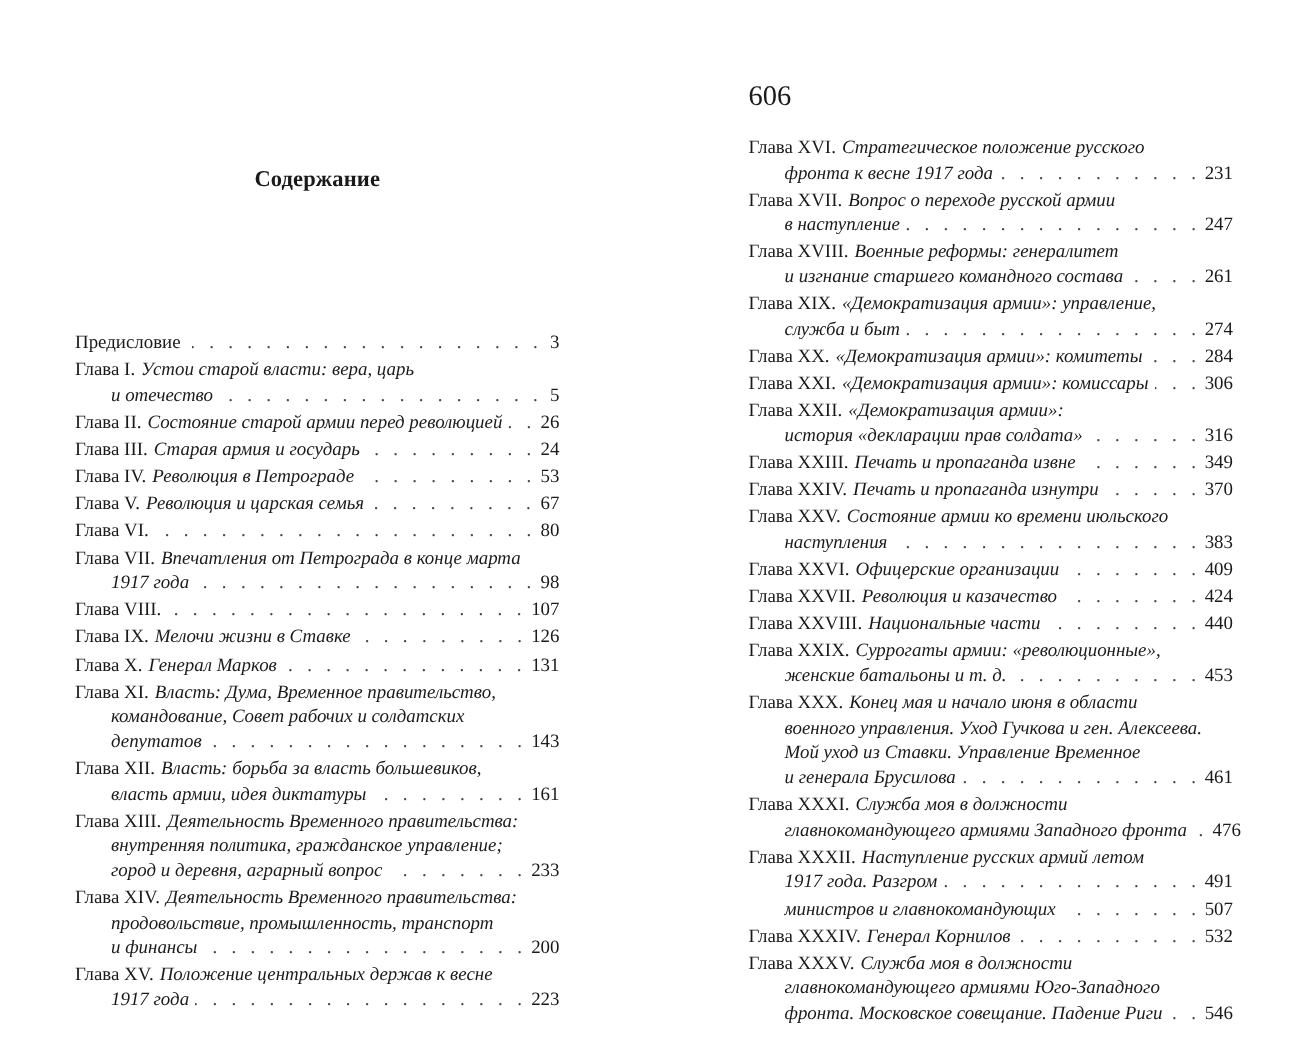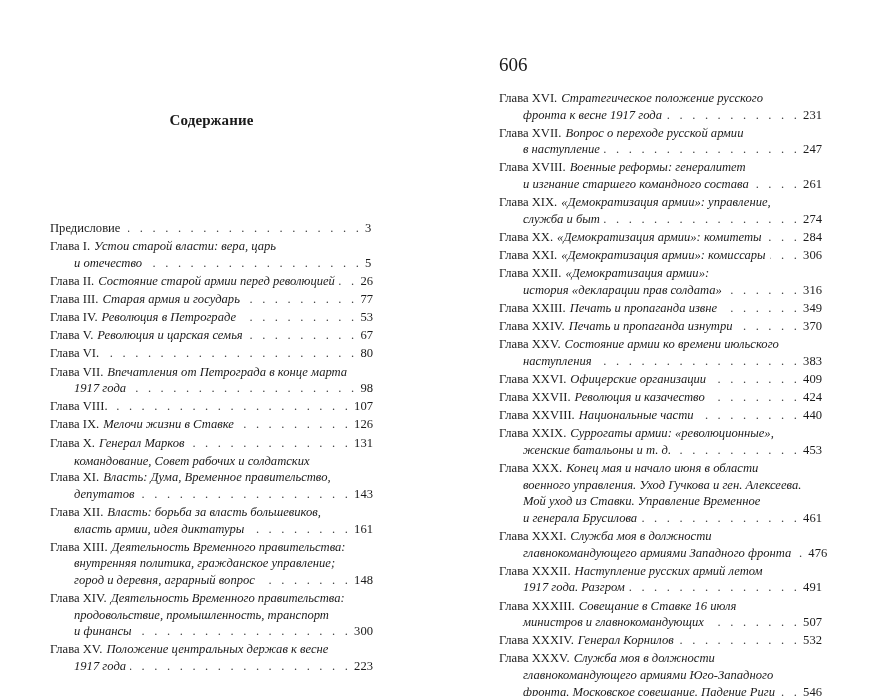--- a/index.html
+++ b/index.html
@@ -86,20 +86,21 @@
       text-align: right;
       direction: rtl;
       min-width: 10px;
     }
     .leader::before {
       content: ". . . . . . . . . . . . . . . . . . . . . . . . . . . . . . . . . . . . . . . .";
       letter-spacing: 3.2px;
     }
     .page-ref {
       flex: 0 0 auto;
+      text-align: right;
       min-width: 8px;
     }
   </style>
 </head>
 <body>
 
 <div class="page page-left">
   <div class="toc-title">Содержание</div>
   <ul class="toc-list" id="toc-left">
       <li class="toc-entry">
@@ -127,21 +128,21 @@
           <span class="chapter-title">Состояние старой армии перед революцией</span>
           <span class="leader"></span>
           <span class="page-ref">26</span>
         </div>
       </li>
       <li class="toc-entry">
         <div class="toc-line">
           <span class="chapter-label">Глава III.</span>
           <span class="chapter-title">Старая армия и государь</span>
           <span class="leader"></span>
-          <span class="page-ref">77</span>
+          <span class="page-ref">24</span>
         </div>
       </li>
       <li class="toc-entry">
         <div class="toc-line">
           <span class="chapter-label">Глава IV.</span>
           <span class="chapter-title">Революция в Петрограде</span>
           <span class="leader"></span>
           <span class="page-ref">53</span>
         </div>
       </li>
@@ -188,28 +189,28 @@
       </li>
       <li class="toc-entry">
         <div class="toc-line">
           <span class="chapter-label">Глава X.</span>
           <span class="chapter-title">Генерал Марков</span>
           <span class="leader"></span>
           <span class="page-ref">131</span>
         </div>
       </li>
       <li class="toc-entry">
-        <div class="toc-line cont">
-          <span class="chapter-title">командование, Совет рабочих и солдатских</span>
-        </div>
         <div class="toc-line">
           <span class="chapter-label">Глава XI.</span>
           <span class="chapter-title">Власть: Дума, Временное правительство,</span>
         </div>
         <div class="toc-line cont">
+          <span class="chapter-title">командование, Совет рабочих и солдатских</span>
+        </div>
+        <div class="toc-line cont">
           <span class="chapter-title">депутатов</span>
           <span class="leader"></span>
           <span class="page-ref">143</span>
         </div>
       </li>
       <li class="toc-entry">
         <div class="toc-line">
           <span class="chapter-label">Глава XII.</span>
           <span class="chapter-title">Власть: борьба за власть большевиков,</span>
         </div>
@@ -223,35 +224,35 @@
         <div class="toc-line">
           <span class="chapter-label">Глава XIII.</span>
           <span class="chapter-title">Деятельность Временного правительства:</span>
         </div>
         <div class="toc-line cont">
           <span class="chapter-title">внутренняя политика, гражданское управление;</span>
         </div>
         <div class="toc-line cont">
           <span class="chapter-title">город и деревня, аграрный вопрос</span>
           <span class="leader"></span>
-          <span class="page-ref">148</span>
+          <span class="page-ref">233</span>
         </div>
       </li>
       <li class="toc-entry">
         <div class="toc-line">
           <span class="chapter-label">Глава XIV.</span>
           <span class="chapter-title">Деятельность Временного правительства:</span>
         </div>
         <div class="toc-line cont">
           <span class="chapter-title">продовольствие, промышленность, транспорт</span>
         </div>
         <div class="toc-line cont">
           <span class="chapter-title">и финансы</span>
           <span class="leader"></span>
-          <span class="page-ref">300</span>
+          <span class="page-ref">200</span>
         </div>
       </li>
       <li class="toc-entry">
         <div class="toc-line">
           <span class="chapter-label">Глава XV.</span>
           <span class="chapter-title">Положение центральных держав к весне</span>
         </div>
         <div class="toc-line cont">
           <span class="chapter-title">1917 года</span>
           <span class="leader"></span>
@@ -430,24 +431,20 @@
           <span class="chapter-label">Глава XXXII.</span>
           <span class="chapter-title">Наступление русских армий летом</span>
         </div>
         <div class="toc-line cont">
           <span class="chapter-title">1917 года. Разгром</span>
           <span class="leader"></span>
           <span class="page-ref">491</span>
         </div>
       </li>
       <li class="toc-entry">
-        <div class="toc-line">
-          <span class="chapter-label">Глава XXXIII.</span>
-          <span class="chapter-title">Совещание в Ставке 16 июля</span>
-        </div>
         <div class="toc-line cont">
           <span class="chapter-title">министров и главнокомандующих</span>
           <span class="leader"></span>
           <span class="page-ref">507</span>
         </div>
       </li>
       <li class="toc-entry">
         <div class="toc-line">
           <span class="chapter-label">Глава XXXIV.</span>
           <span class="chapter-title">Генерал Корнилов</span>

